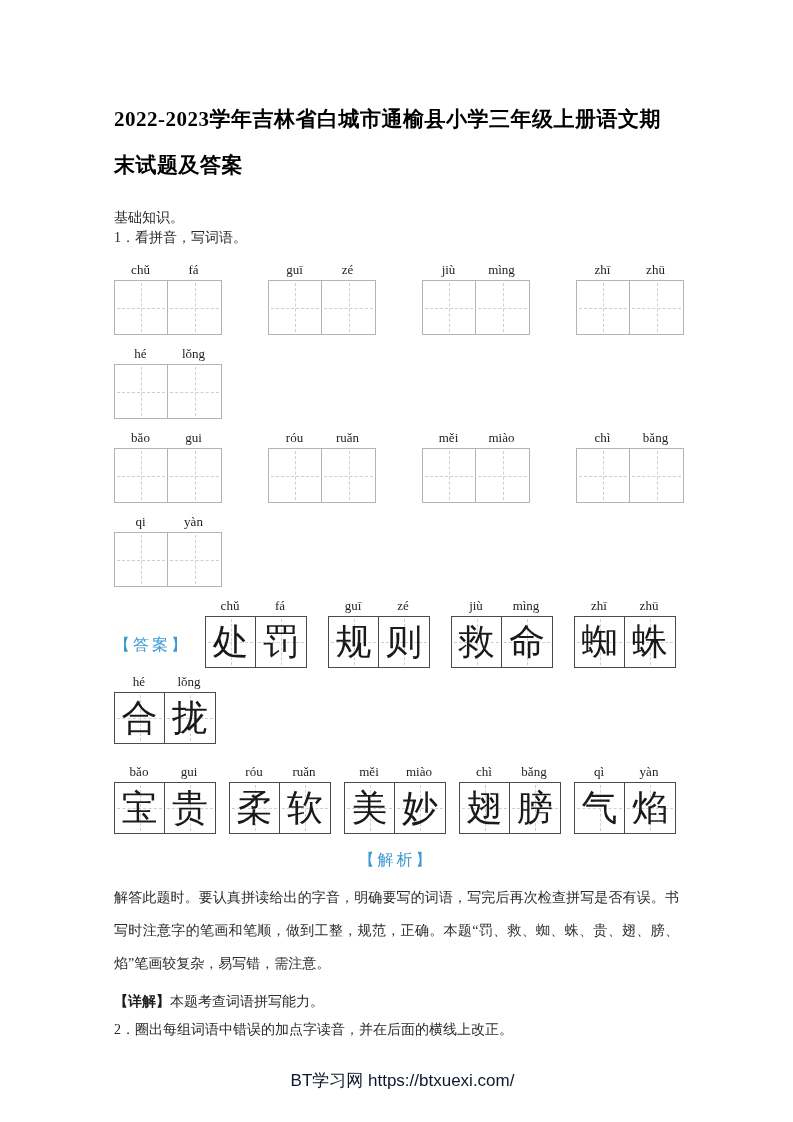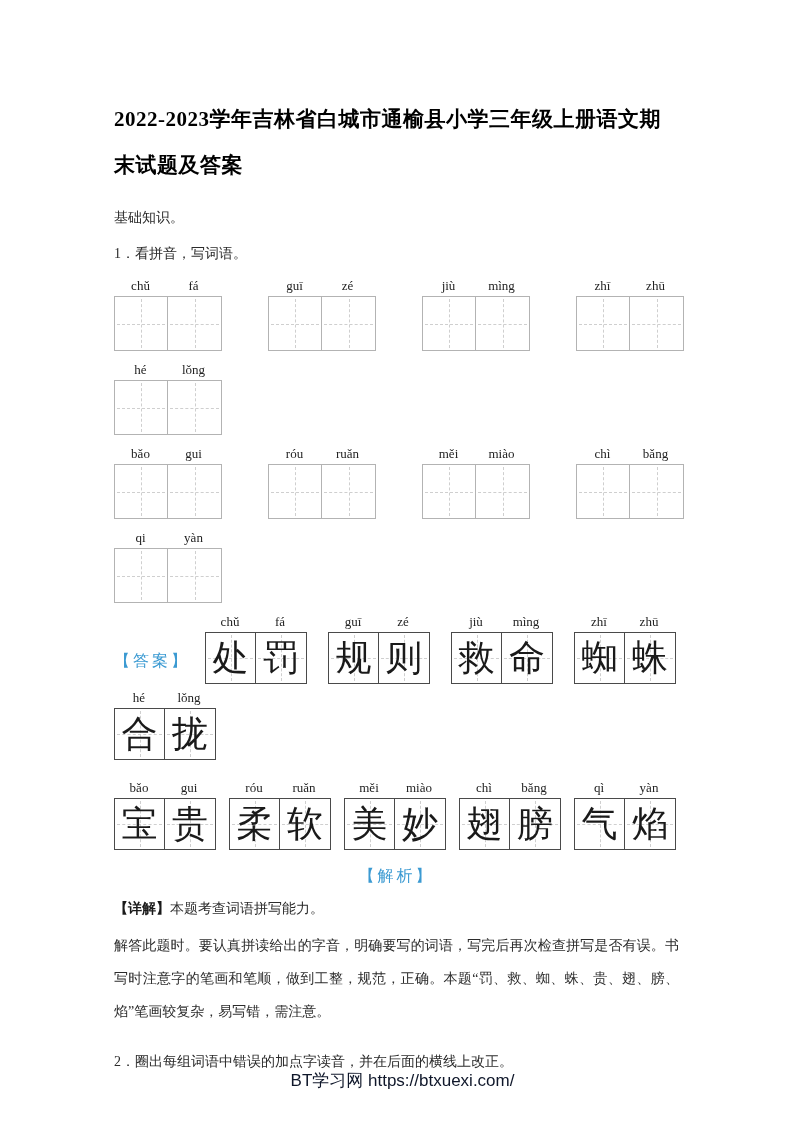--- a/index.html
+++ b/index.html
@@ -12,21 +12,21 @@
   .title {
     font-family:"Liberation Serif", serif;
     font-size:21px; font-weight:bold; color:#000;
     line-height:46px; letter-spacing:0.5px;
   }
   .body-text {
     font-family:"Liberation Serif", serif;
     font-size:14px; color:#2b2b2b; line-height:20px;
   }
   .intro { margin-top:20px; }
-  .question { margin-top:16px; }
+  .question { }
 
   
   .grids-area { margin-top:14px; }
   .grid-row { display:flex; align-items:flex-end; gap:46px; margin-bottom:11px; }
   .grid-group { display:flex; flex-direction:column; }
   .pinyin-row { display:flex; height:18px; }
   .pinyin {
     width:53px; text-align:center; font-size:13px; color:#222;
     font-family:"Liberation Serif", serif;
   }
@@ -67,21 +67,21 @@
   .answer-row .pinyin { width:50px; }
 
   
   .analysis-label { margin-top:16px;text-align:center; }
   .detail-line { margin-top:12px; font-size:14px; }
   .detail-label { font-weight:bold; color:#1a1a1a; font-family:"Liberation Serif", serif; }
   .paragraph {
     margin-top:10px; line-height:33px; word-break:break-all;
     text-align:justify;
   }
-  .q2 { margin-top:24px; }
+  .q2 { margin-top:8px; }
 
   .footer {
     position:absolute; left:12px; right:0; bottom:30px;
     text-align:center; font-size:17px; color:#0f172a;
     font-family:"Liberation Sans", sans-serif;
   }
 </style>
 </head>
 <body>
 
@@ -355,23 +355,23 @@
             </div>
           </div>
         </div>
       </div>
   </div>
 
   <div class="analysis-label">
     <span class="blue-label">【解析】</span>
   </div>
 
+  <p class="body-text paragraph">解答此题时。要认真拼读给出的字音，明确要写的词语，写完后再次检查拼写是否有误。书写时注意字的笔画和笔顺，做到工整，规范，正确。本题“罚、救、蜘、蛛、贵、翅、膀、焰”笔画较复杂，易写错，需注意。</p>
+
   <p class="body-text detail-line">
     <span class="detail-label">【详解】</span><span>本题考查词语拼写能力。</span>
   </p>
 
-  <p class="body-text paragraph">解答此题时。要认真拼读给出的字音，明确要写的词语，写完后再次检查拼写是否有误。书写时注意字的笔画和笔顺，做到工整，规范，正确。本题“罚、救、蜘、蛛、贵、翅、膀、焰”笔画较复杂，易写错，需注意。</p>
-
   <p class="body-text question q2">2．圈出每组词语中错误的加点字读音，并在后面的横线上改正。</p>
 
   <div class="footer">BT学习网 https://btxuexi.com/</div>
 
 </div>
 
 </body></html>

